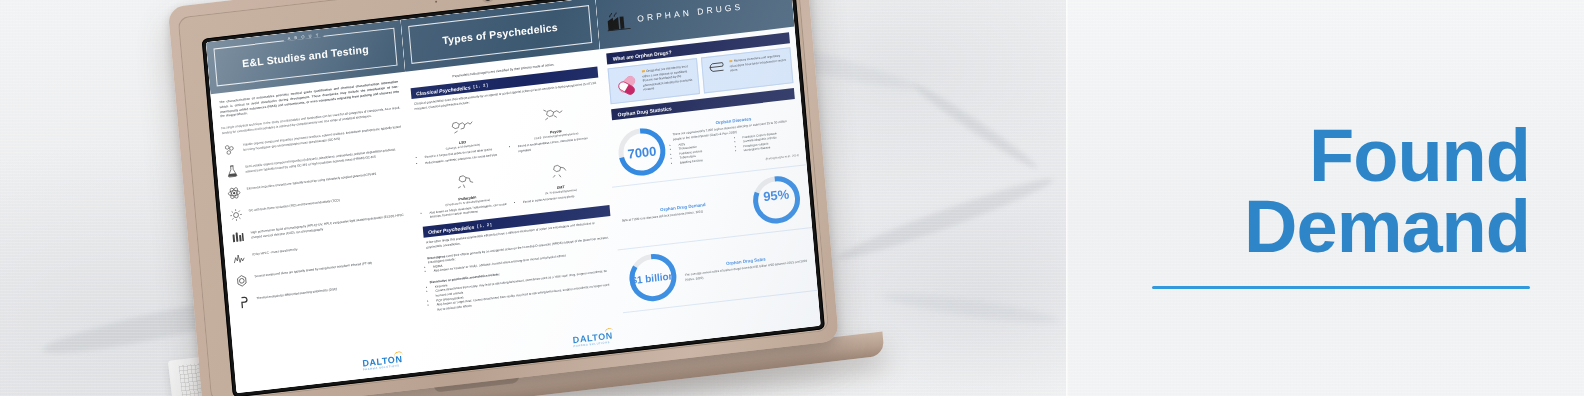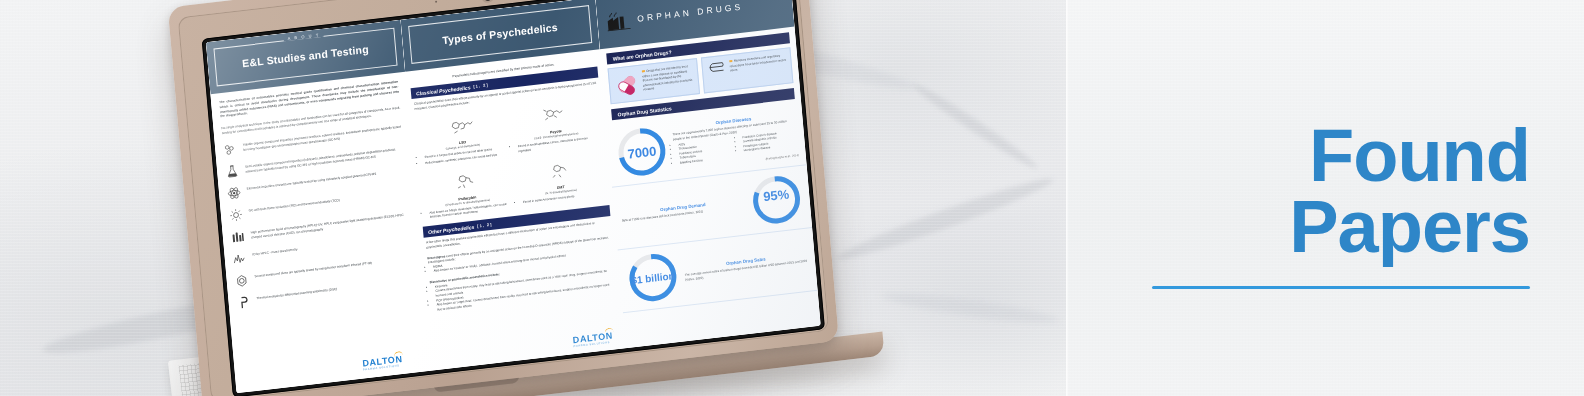--- a/index.html
+++ b/index.html
@@ -553,17 +553,17 @@
             </div>
             <div class="glare"></div>
           </div>
         </div>
       </div>
     </div>
   </div>
 
   <div id="headline">
     <div class="line">Found</div>
-    <div class="line">Papers</div>
+    <div class="line">Demand</div>
     <div class="rule"></div>
   </div>
 
 </div>
 
 </body></html>

